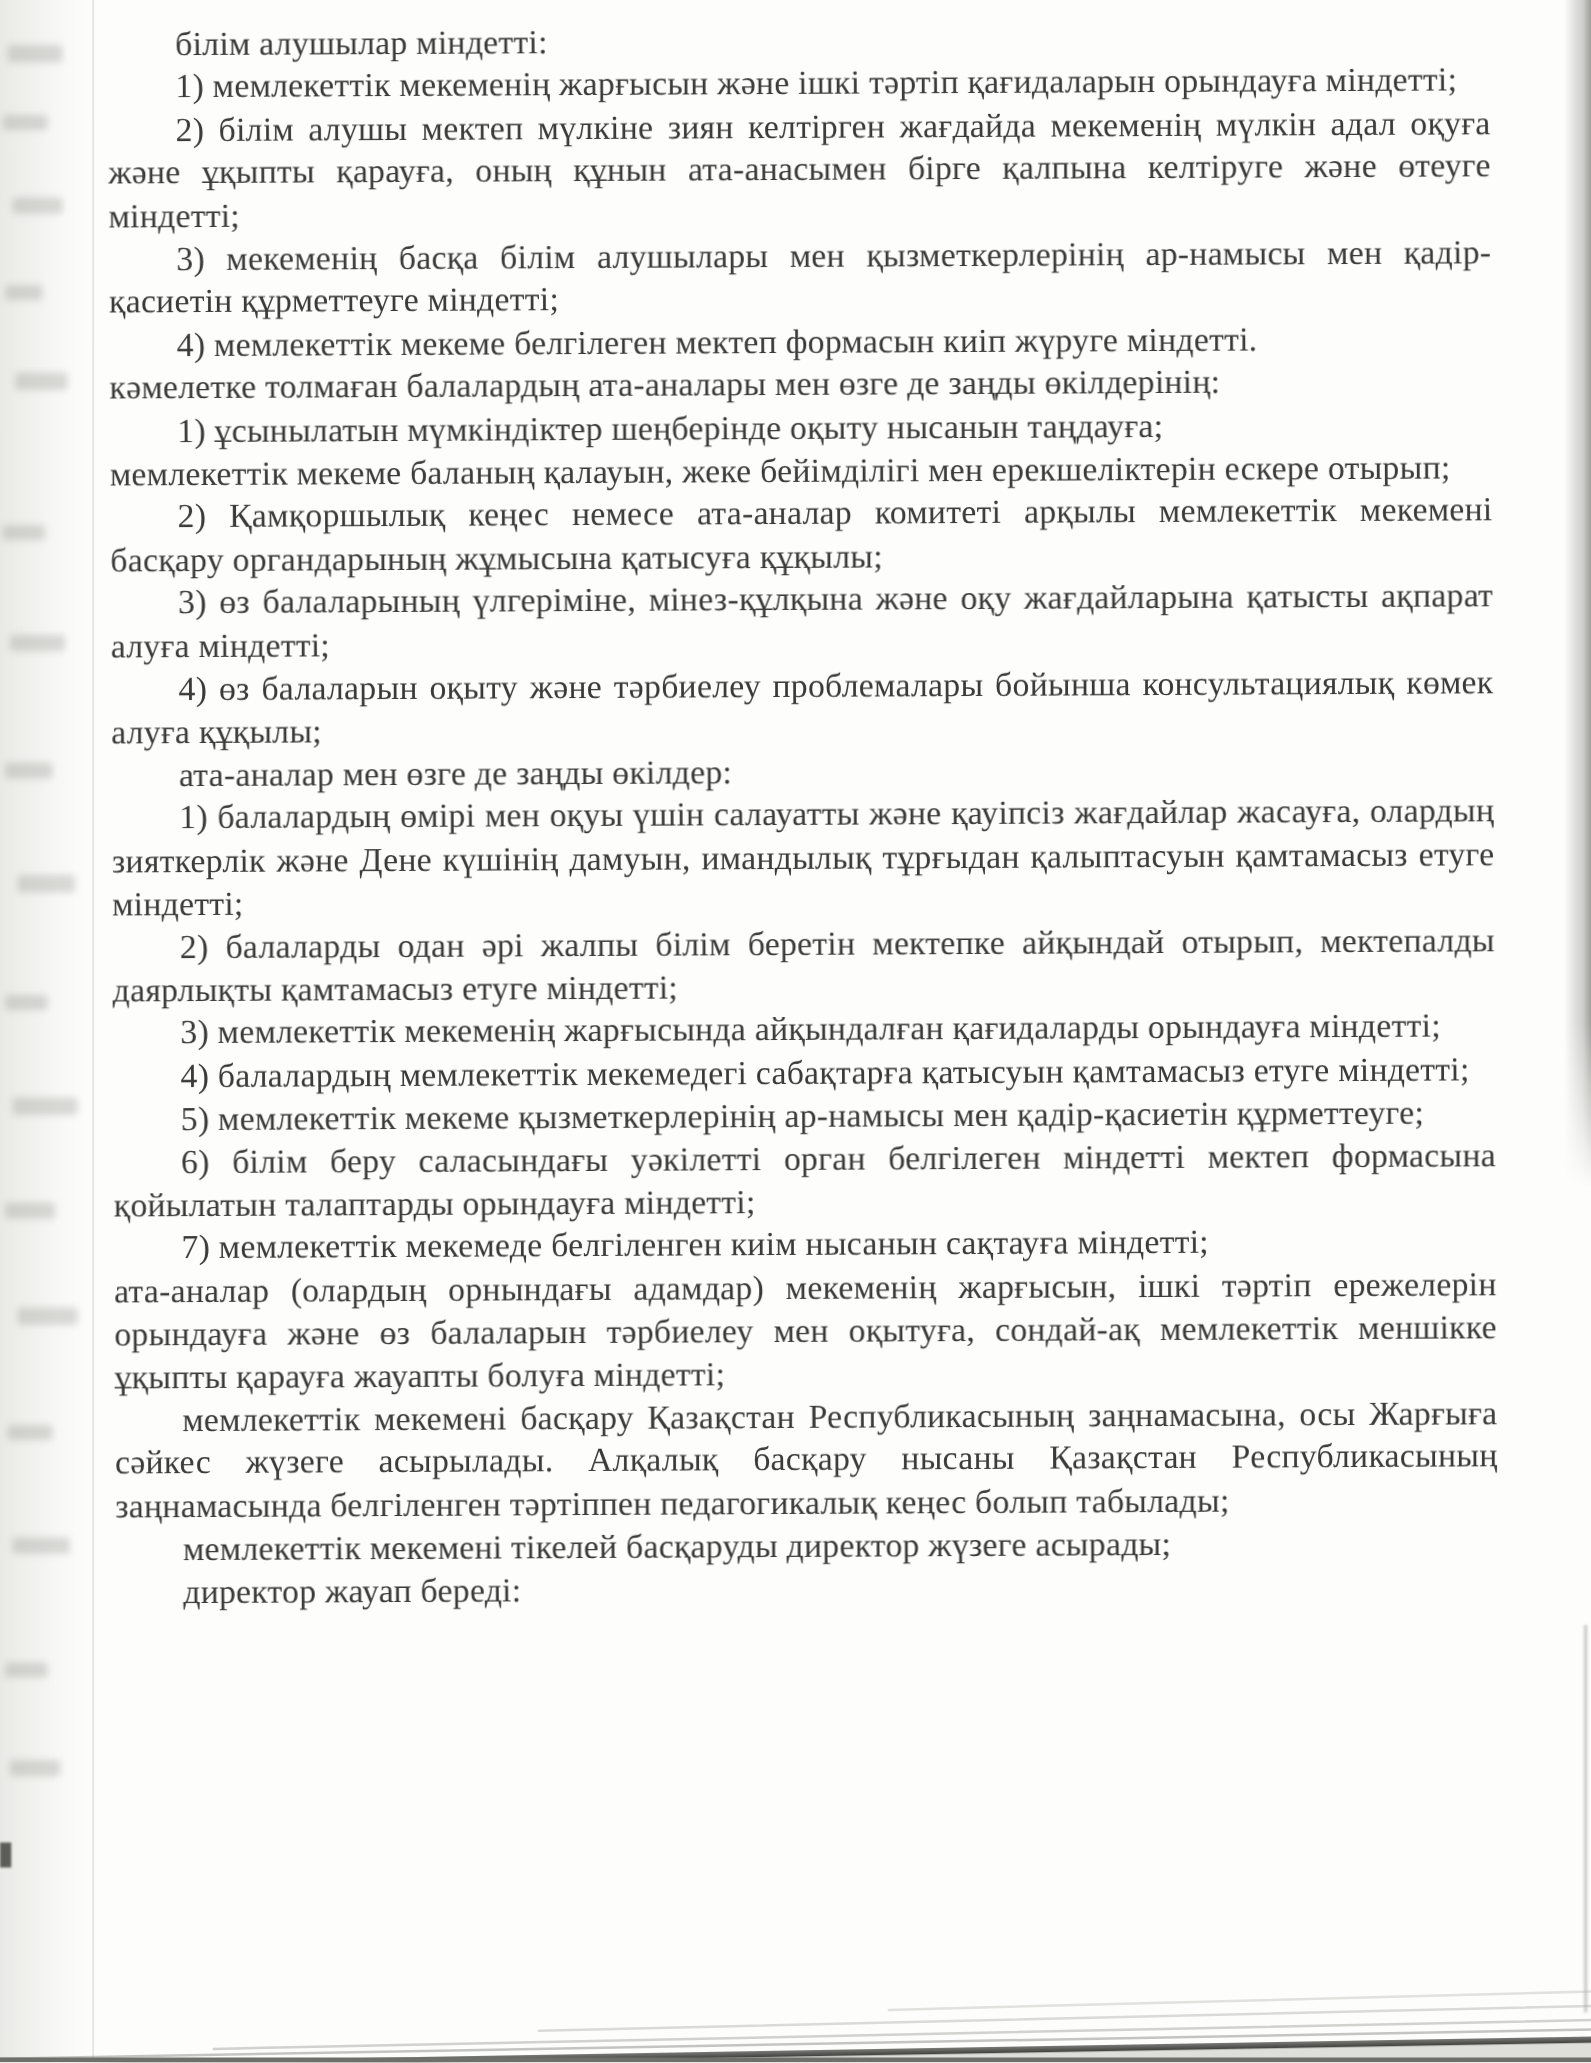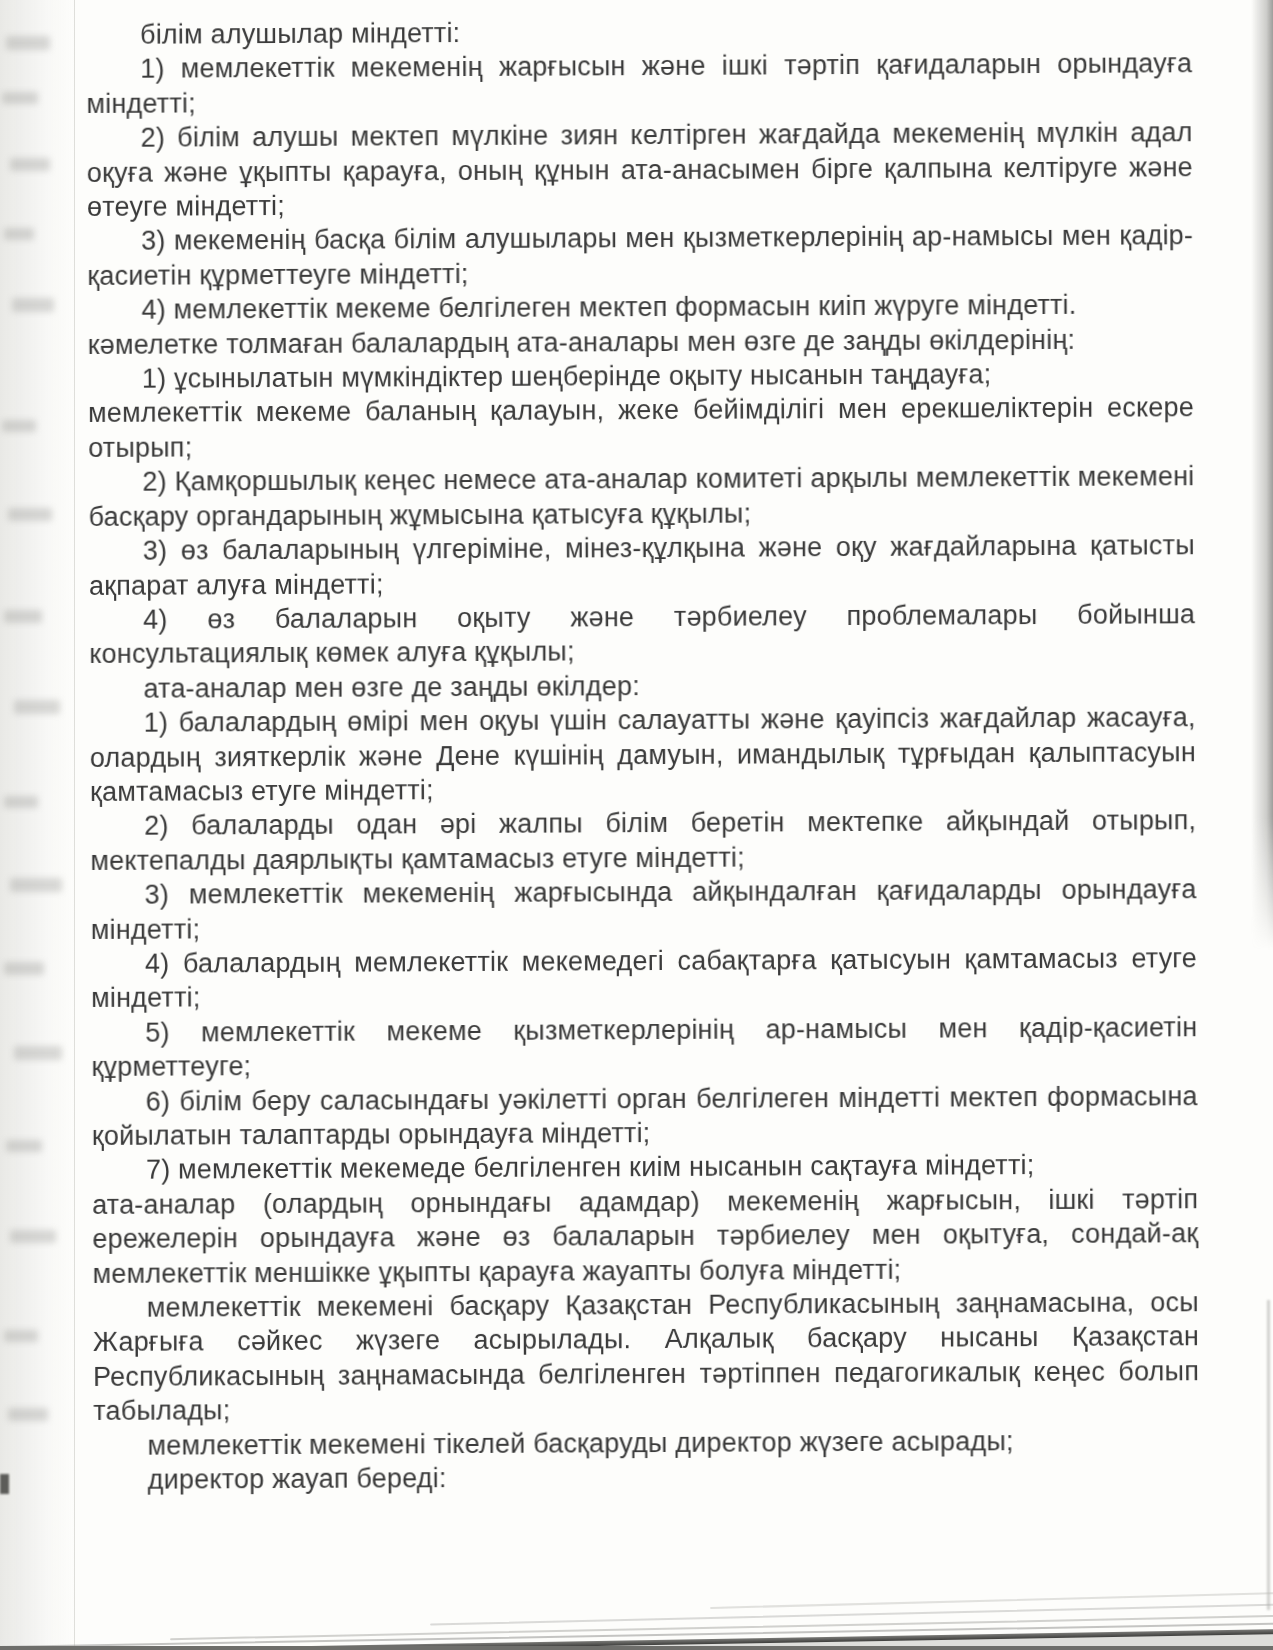--- a/index.html
+++ b/index.html
@@ -6,21 +6,21 @@
     margin: 0;
     padding: 0;
     background: #ffffff;
   }
   .page {
     position: relative;
     width: 1273px;
     height: 1650px;
     background: #fdfdfb;
     overflow: hidden;
-    font-family: Liberation Sans, sans-serif;
+    font-family: Liberation Serif, serif;
   }
 
   
   .text-block {
     position: absolute;
     left: 86px;
     top: 18px;
     width: 1106px;
     color: #3a3a3a;
     font-size: 27px;

